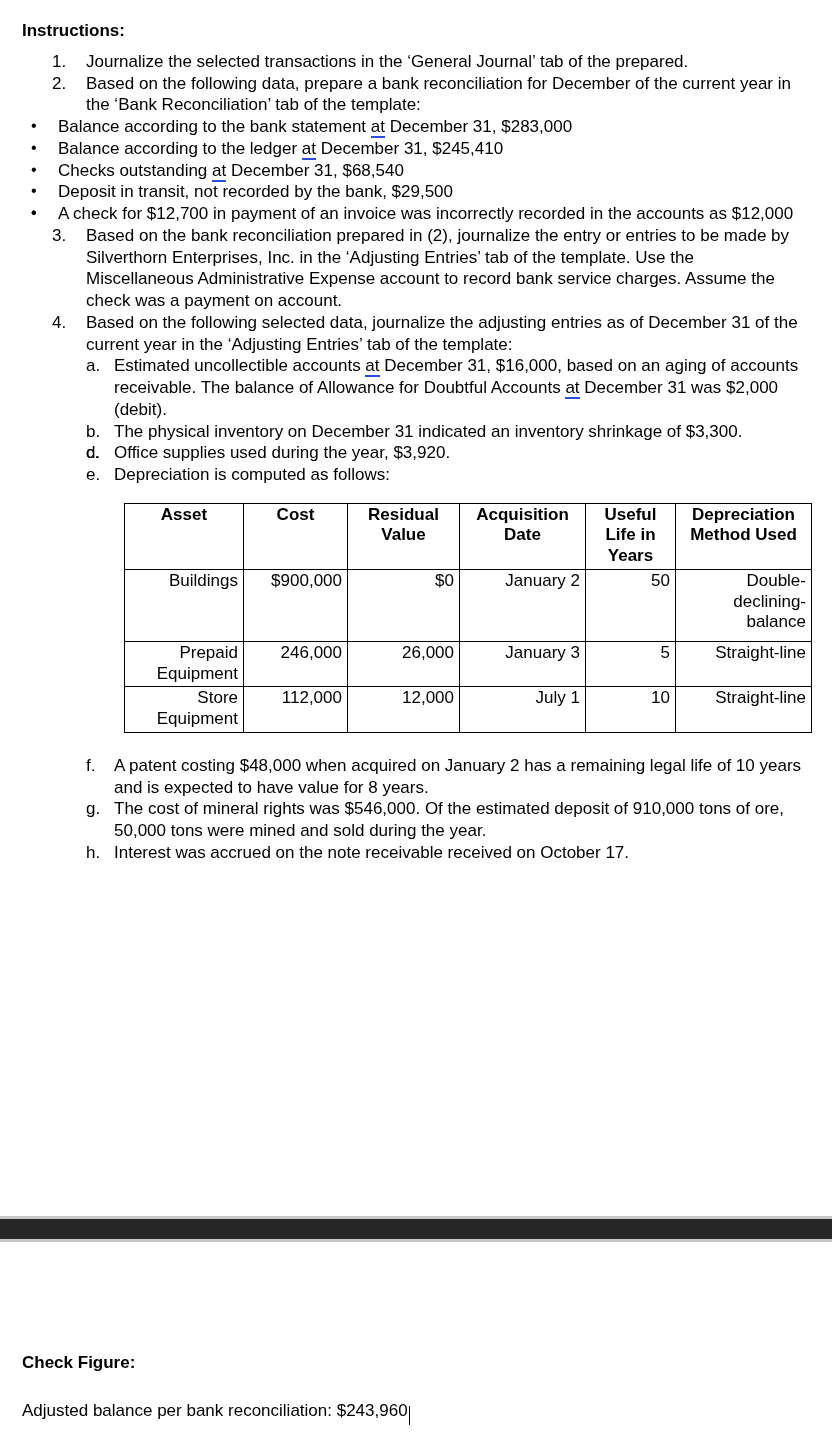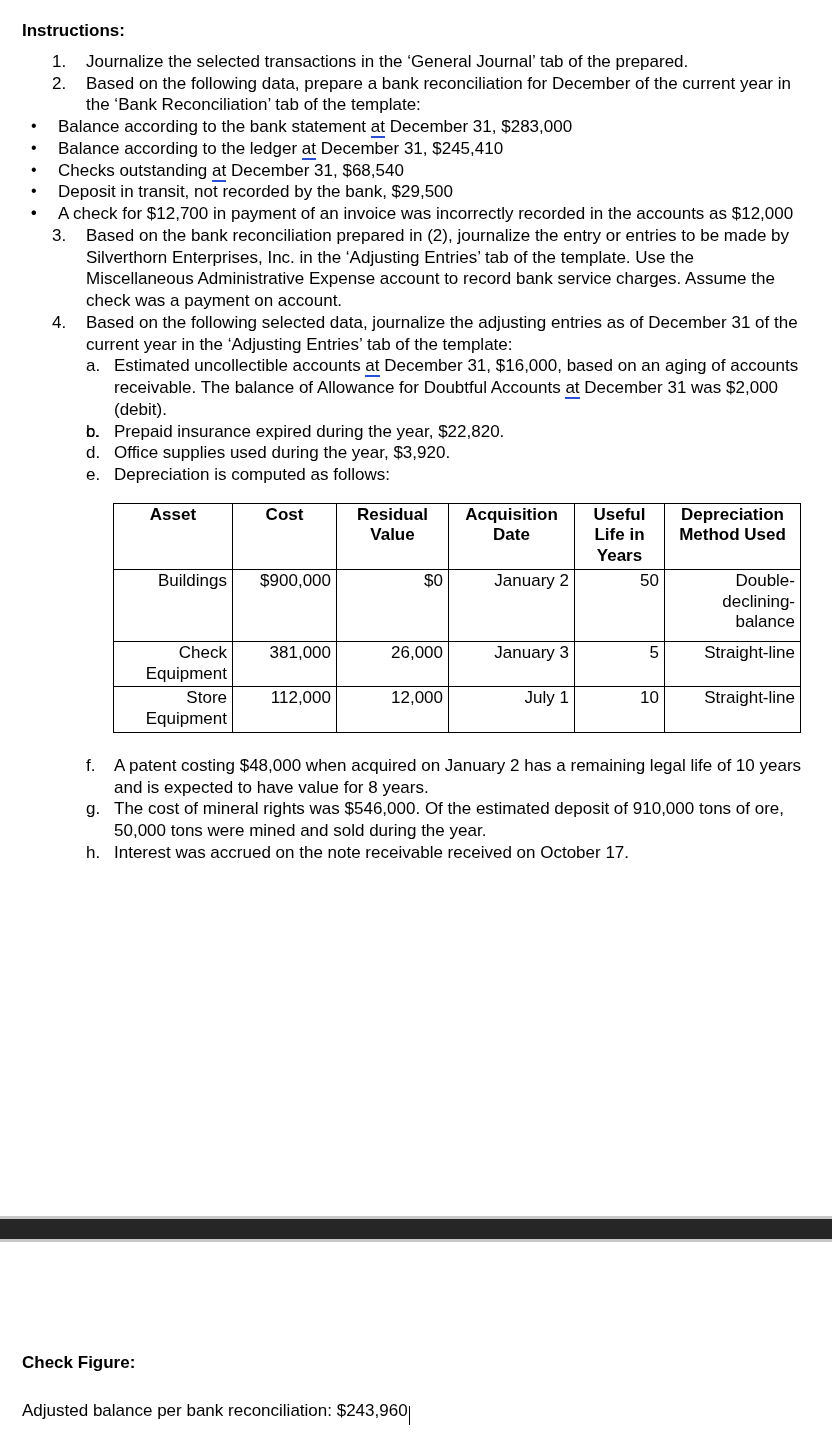--- a/index.html
+++ b/index.html
@@ -104,20 +104,21 @@
   .table-wrap {
     padding-left: 113px;
     padding-top: 17px;
     padding-right: 32px;
   }
   table.dep-table {
     border-collapse: collapse;
     width: 687px;
     table-layout: fixed;
     font-size: 17px;
+    margin-left: 11px;
   }
   table.dep-table th,
   table.dep-table td {
     border: 1.6px solid #000000;
     padding: 1px 5px 2px 5px;
     vertical-align: top;
     line-height: 1.22;
   }
   table.dep-table thead th {
     font-weight: bold;
@@ -232,24 +233,24 @@
       <span class="li-text">Based on the following selected data, journalize the adjusting entries as of December 31 of the current year in the ‘Adjusting Entries’ tab of the template:</span>
     </li>
   </ol>
 
   <div class="alpha-wrap">
     <ol class="alpha-list">
       <li>
         <span class="marker">a.</span><span>Estimated uncollectible accounts </span><span class="gram">at</span><span> December 31, $16,000, based on an aging of accounts receivable.  The balance of Allowance for Doubtful Accounts </span><span class="gram">at</span><span> December 31 was $2,000 (debit).</span>
       </li>
       <li>
-        <span class="marker">b.</span>
-      </li>
-      <li>
-        <span class="marker">c.</span><span>Prepaid insurance expired during the year, $22,820.</span>
+        <span class="marker">b.</span><span>The physical inventory on December 31 indicated an inventory shrinkage of $3,300.</span>
+      </li>
+      <li>
+        <span class="marker">c.</span>
       </li>
       <li>
         <span class="marker">d.</span><span>Office supplies used during the year, $3,920.</span>
       </li>
       <li>
         <span class="marker">e.</span><span>Depreciation is computed as follows:</span>
       </li>
     </ol>
   </div>
 
@@ -276,22 +277,22 @@
       <tbody>
         <tr class="row-tall">
           <td class="asset-cell">Buildings</td>
           <td>$900,000</td>
           <td>$0</td>
           <td>January 2</td>
           <td>50</td>
           <td>Double-declining-balance</td>
         </tr>
         <tr class="row-mid">
-          <td class="asset-cell">Check Equipment</td>
-          <td>381,000</td>
+          <td class="asset-cell">Prepaid Equipment</td>
+          <td>246,000</td>
           <td>26,000</td>
           <td>January 3</td>
           <td>5</td>
           <td>Straight-line</td>
         </tr>
         <tr class="row-mid">
           <td class="asset-cell">Store Equipment</td>
           <td>112,000</td>
           <td>12,000</td>
           <td>July 1</td>

